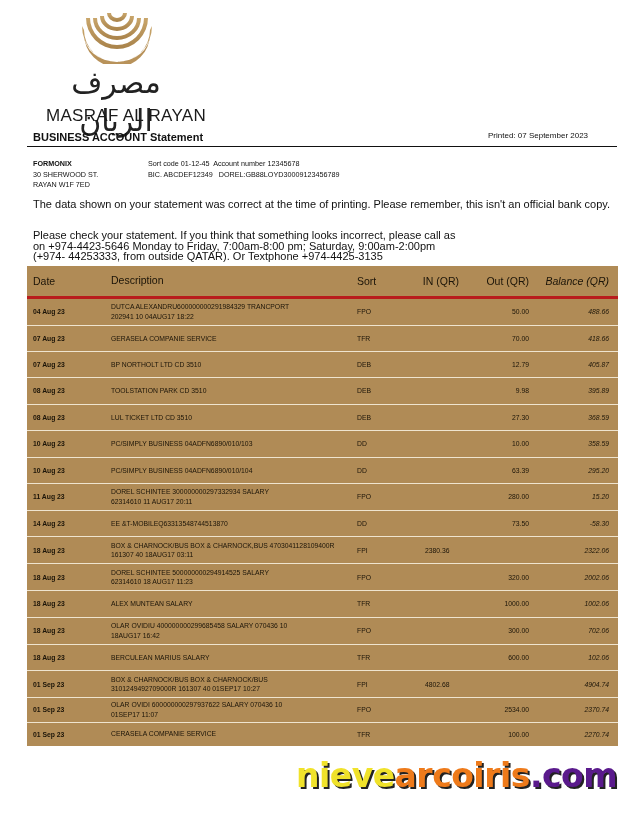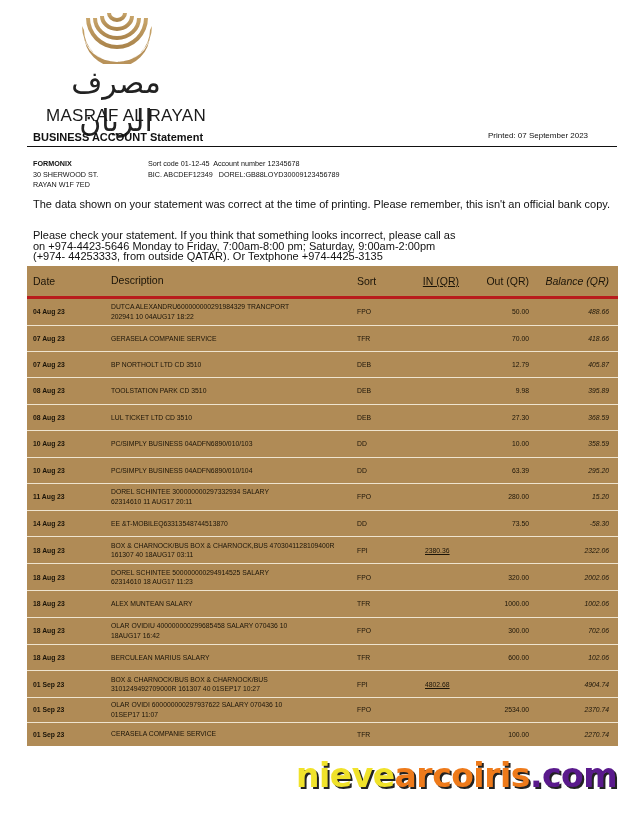--- a/index.html
+++ b/index.html
@@ -17,21 +17,21 @@
   .notice { position: absolute; left: 33px; top: 198px; font-size: 11px; }
   .check { position: absolute; left: 33px; top: 230px; width: 430px; font-size: 11px; line-height: 10.5px; }
   .table { position: absolute; left: 27px; top: 266px; width: 591px; background: #b08b56; }
   .thead { display: flex; height: 30px; align-items: center; font-size: 10.5px; color: #1b1408; border-bottom: 3px solid #b91c1c; }
   .row { display: flex; align-items: center; font-size: 6.8px; color: #1b1408; border-bottom: 1.5px solid #efe4cf; box-sizing: border-box; }
   .row:last-child { border-bottom: none; }
   .c-date { width: 80px; padding-left: 6px; box-sizing: border-box; font-weight: bold; }
   .thead .c-date { font-weight: normal; }
   .c-desc { width: 248px; padding-left: 4px; box-sizing: border-box; line-height: 9.5px; }
   .c-type { width: 44px; padding-left: 2px; box-sizing: border-box; }
-  .c-in { width: 60px; text-align: right; box-sizing: border-box; text-decoration: underline; }
+  .c-in { width: 60px; text-align: right; box-sizing: border-box; }
   .c-out { width: 70px; text-align: right; box-sizing: border-box; }
   .c-bal { width: 85px; text-align: right; padding-right: 5px; box-sizing: border-box; font-style: italic; }
   .thead .c-in, .thead .c-out, .thead .c-bal { text-align: right; }
   .row .c-in { text-align: left; padding-left: 26px; }
   .watermark { position: absolute; left: 296px; top: 756px; font-family: "DejaVu Sans", sans-serif; font-weight: bold; font-size: 33px; letter-spacing: -0.5px; text-shadow: 2px 2px 0 #222; white-space: nowrap; }
   .wm1 { color: #f0e22a; } .wm2 { color: #ee7a1a; } .wm3 { color: #5a1a8c; }
 </style>
 </head>
 <body>
 

